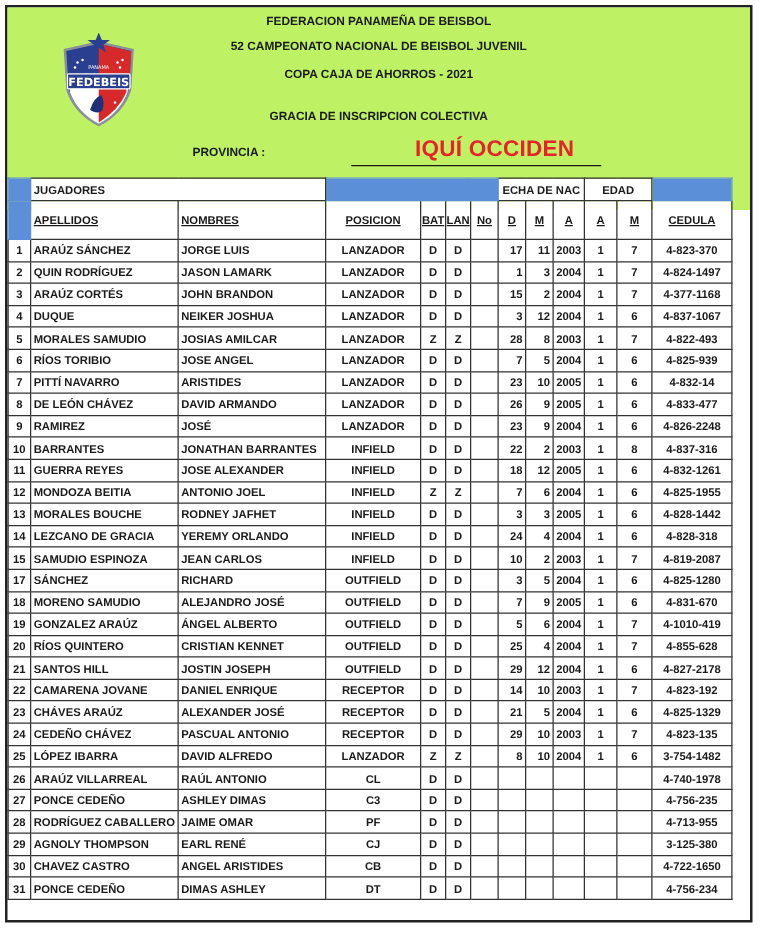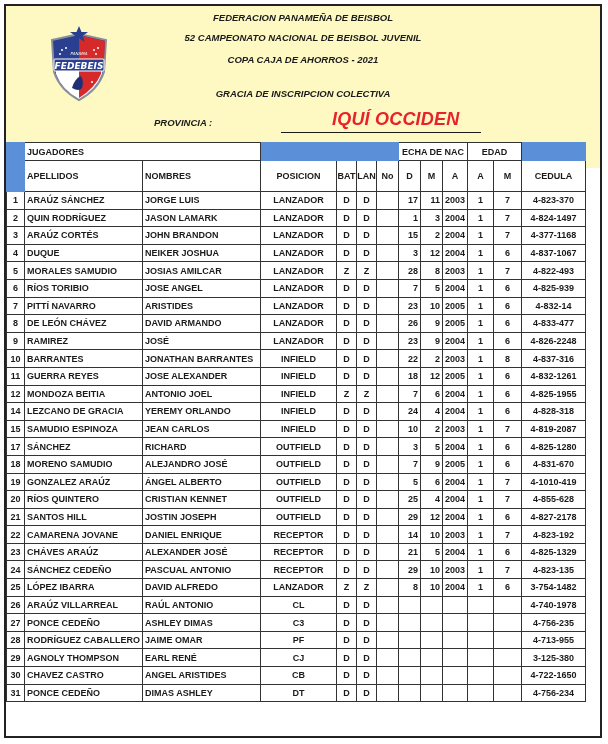--- a/index.html
+++ b/index.html
@@ -3,22 +3,21 @@
 <meta charset="utf-8">
 <style>
   html, body { margin: 0; padding: 0; background: #ffffff; }
   body { width: 608px; height: 744px; overflow: hidden; font-family: "Liberation Sans", sans-serif; }
   .sheet {
     position: absolute; left: 4px; top: 4px; width: 598px; height: 734px;
     border: 2px solid #222; background: #ffffff; box-sizing: border-box;
   }
   .banner {
     position: absolute; left: 0; top: 0; width: 594px; height: 162px;
-    background: #fef9c3;
-    font-style: italic;
+    background: #bef264;
   }
   .htxt {
     position: absolute; left: 0; width: 594px; text-align: center;
     font-weight: bold; font-size: 9.5px; color: #1a1a1a;
   }
   .logo { position: absolute; left: 42px; top: 20px; width: 62px; height: 78px; }
   .prov-label { position: absolute; left: 148px; top: 111px; font-weight: bold; font-size: 9.5px; color: #1a1a1a; text-align: center; }
   .prov-line { position: absolute; left: 275px; top: 126px; width: 200px; height: 1px; background: #1a1a1a; }
   .prov-value {
     position: absolute; left: 326px; top: 103px; width: 150px; overflow: hidden; white-space: nowrap;
@@ -26,21 +25,21 @@
   }
   table.grid {
     position: absolute; left: 0; top: 136px; border-collapse: collapse; table-layout: fixed;
     font-size: 9px; font-weight: bold; color: #1a1a1a;
   }
   table.grid td {
     border: 1px solid #333; height: 17.6px; padding: 0 2px; white-space: nowrap; overflow: hidden;
     box-sizing: border-box; background: #fff;
   }
   table.grid tr.h1 td { height: 18px; }
-  table.grid tr.h2 td { height: 31px; }
+  table.grid tr.h2 td { height: 31px; text-decoration: underline; }
   td.c { text-align: center; }
   td.r { text-align: right; }
   td.blue { background: #5b8fd8 !important; border-color: #5b8fd8 !important; }
 </style>
 </head>
 <body>
 
 <div class="sheet">
   <div class="banner">
     <div class="htxt" style="top:6px">FEDERACION PANAMEÑA DE BEISBOL</div>
@@ -286,20 +285,35 @@
           <td class="c">Z</td>
           <td class="c"></td>
           <td class="r">7</td>
           <td class="r">6</td>
           <td class="r">2004</td>
           <td class="c">1</td>
           <td class="c">6</td>
           <td class="c">4-825-1955</td>
         </tr>
         <tr>
+          <td class="c">13</td>
+          <td>MORALES BOUCHE</td>
+          <td>RODNEY JAFHET</td>
+          <td class="c">INFIELD</td>
+          <td class="c">D</td>
+          <td class="c">D</td>
+          <td class="c"></td>
+          <td class="r">3</td>
+          <td class="r">3</td>
+          <td class="r">2005</td>
+          <td class="c">1</td>
+          <td class="c">6</td>
+          <td class="c">4-828-1442</td>
+        </tr>
+        <tr>
           <td class="c">14</td>
           <td>LEZCANO DE GRACIA</td>
           <td>YEREMY ORLANDO</td>
           <td class="c">INFIELD</td>
           <td class="c">D</td>
           <td class="c">D</td>
           <td class="c"></td>
           <td class="r">24</td>
           <td class="r">4</td>
           <td class="r">2004</td>
@@ -422,21 +436,21 @@
           <td class="c"></td>
           <td class="r">21</td>
           <td class="r">5</td>
           <td class="r">2004</td>
           <td class="c">1</td>
           <td class="c">6</td>
           <td class="c">4-825-1329</td>
         </tr>
         <tr>
           <td class="c">24</td>
-          <td>SÁNCHEZ CEDEÑO</td>
+          <td>CEDEÑO CHÁVEZ</td>
           <td>PASCUAL ANTONIO</td>
           <td class="c">RECEPTOR</td>
           <td class="c">D</td>
           <td class="c">D</td>
           <td class="c"></td>
           <td class="r">29</td>
           <td class="r">10</td>
           <td class="r">2003</td>
           <td class="c">1</td>
           <td class="c">7</td>

